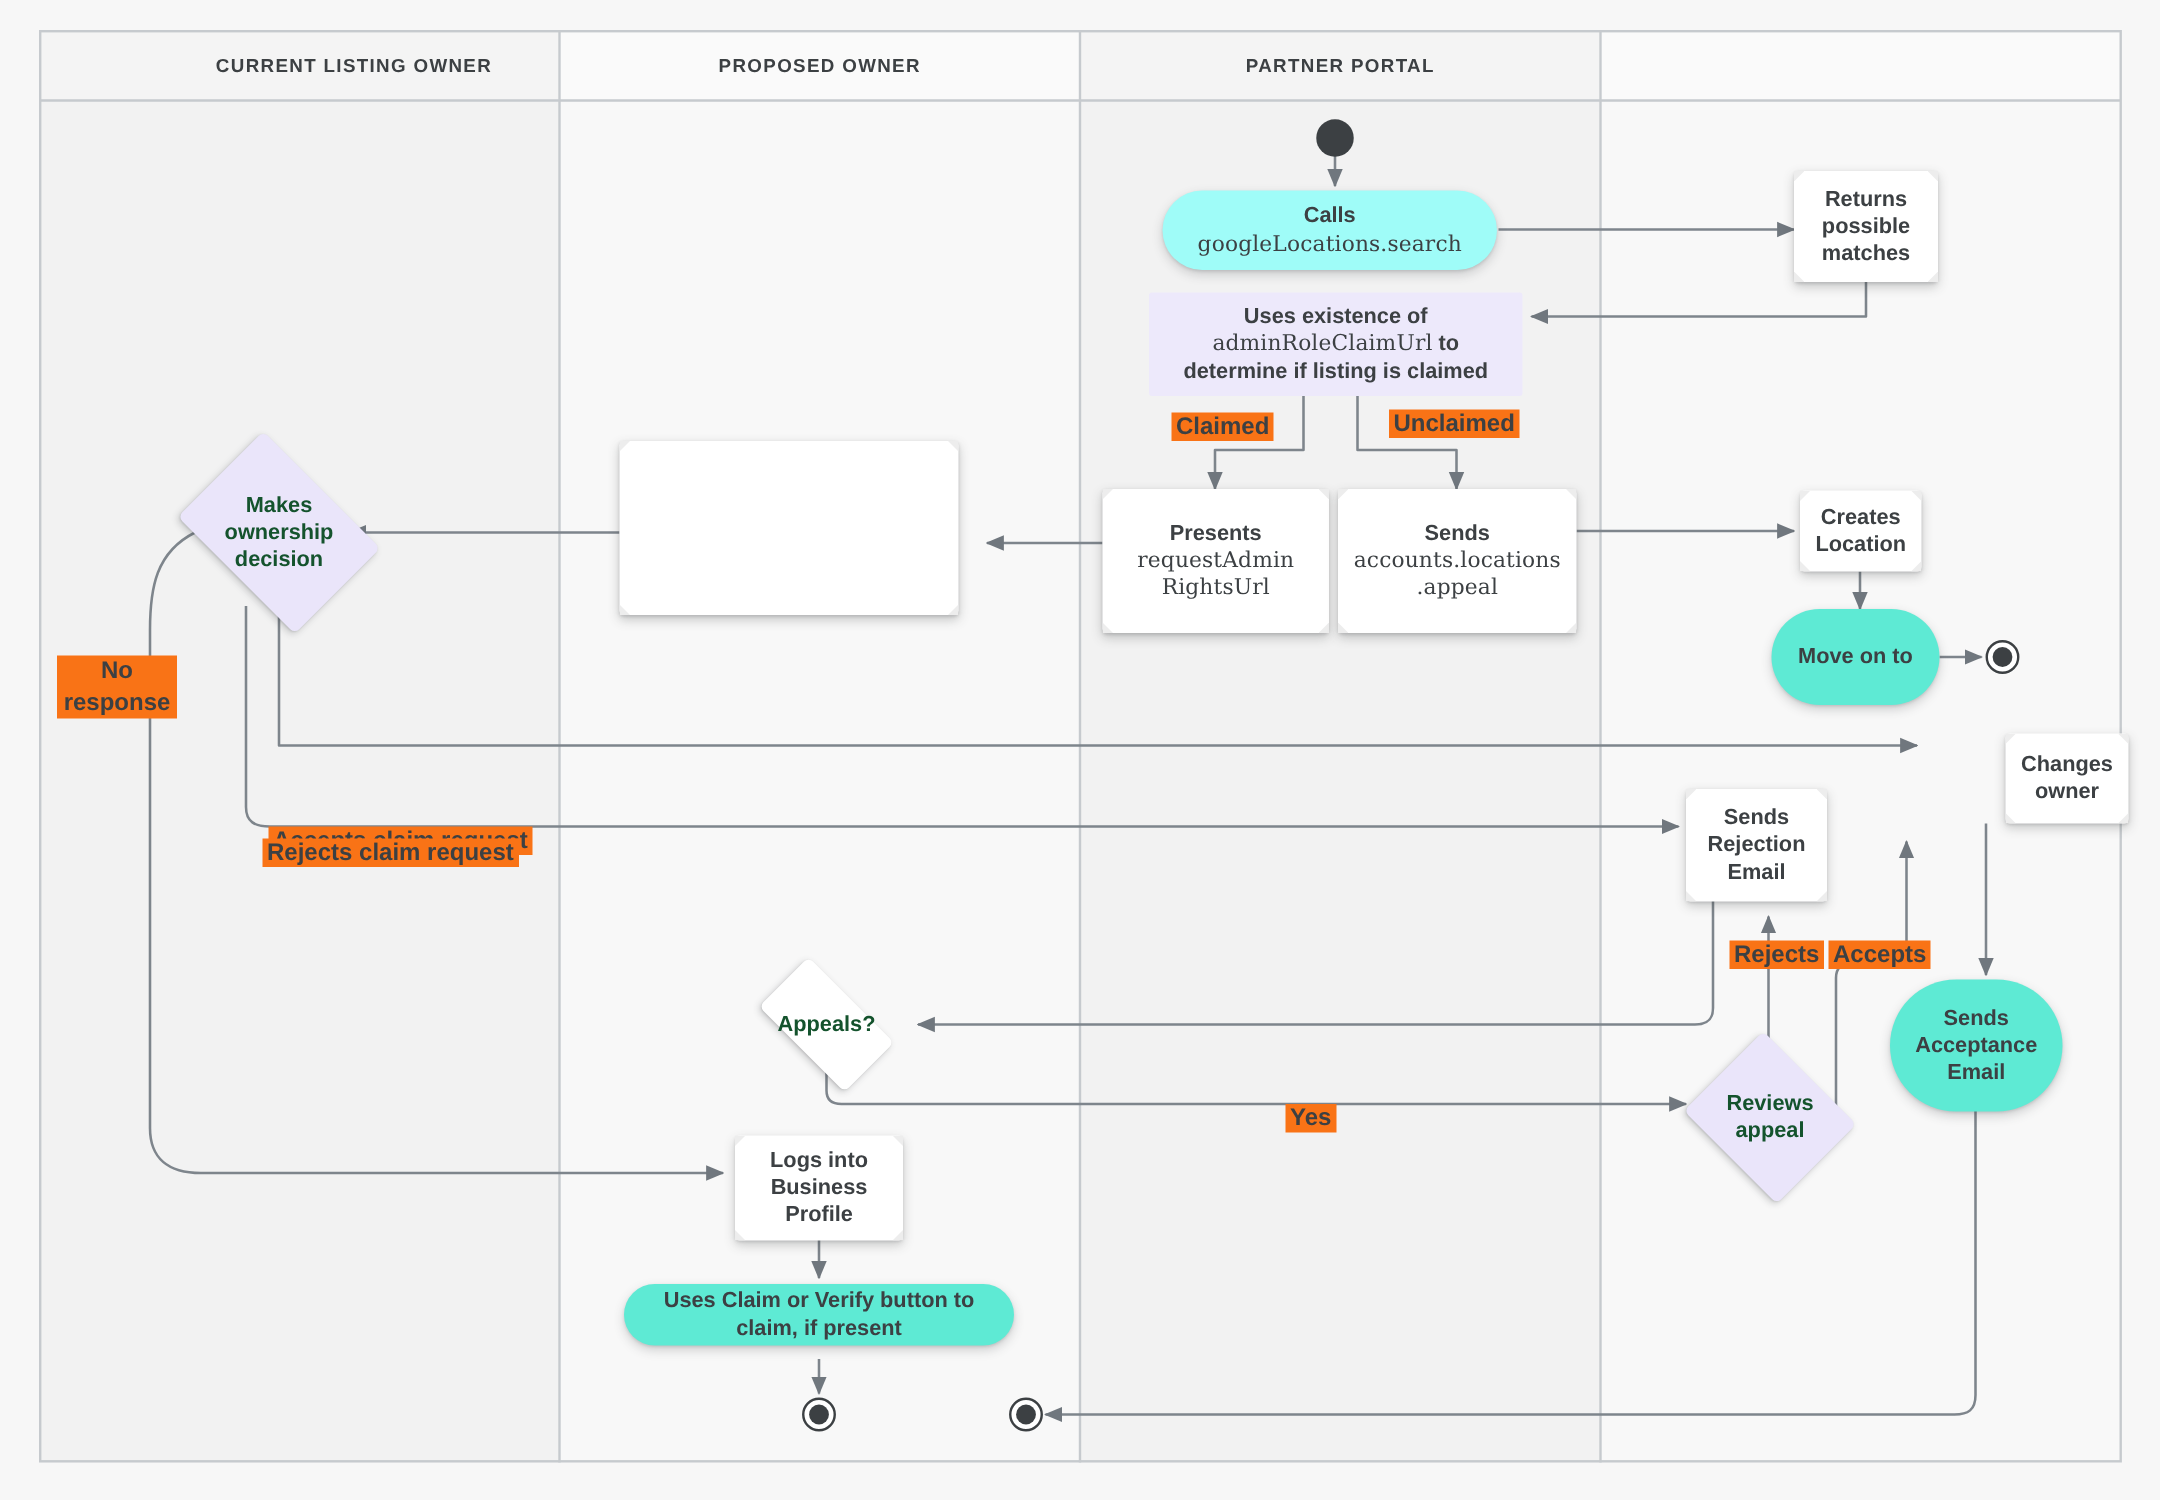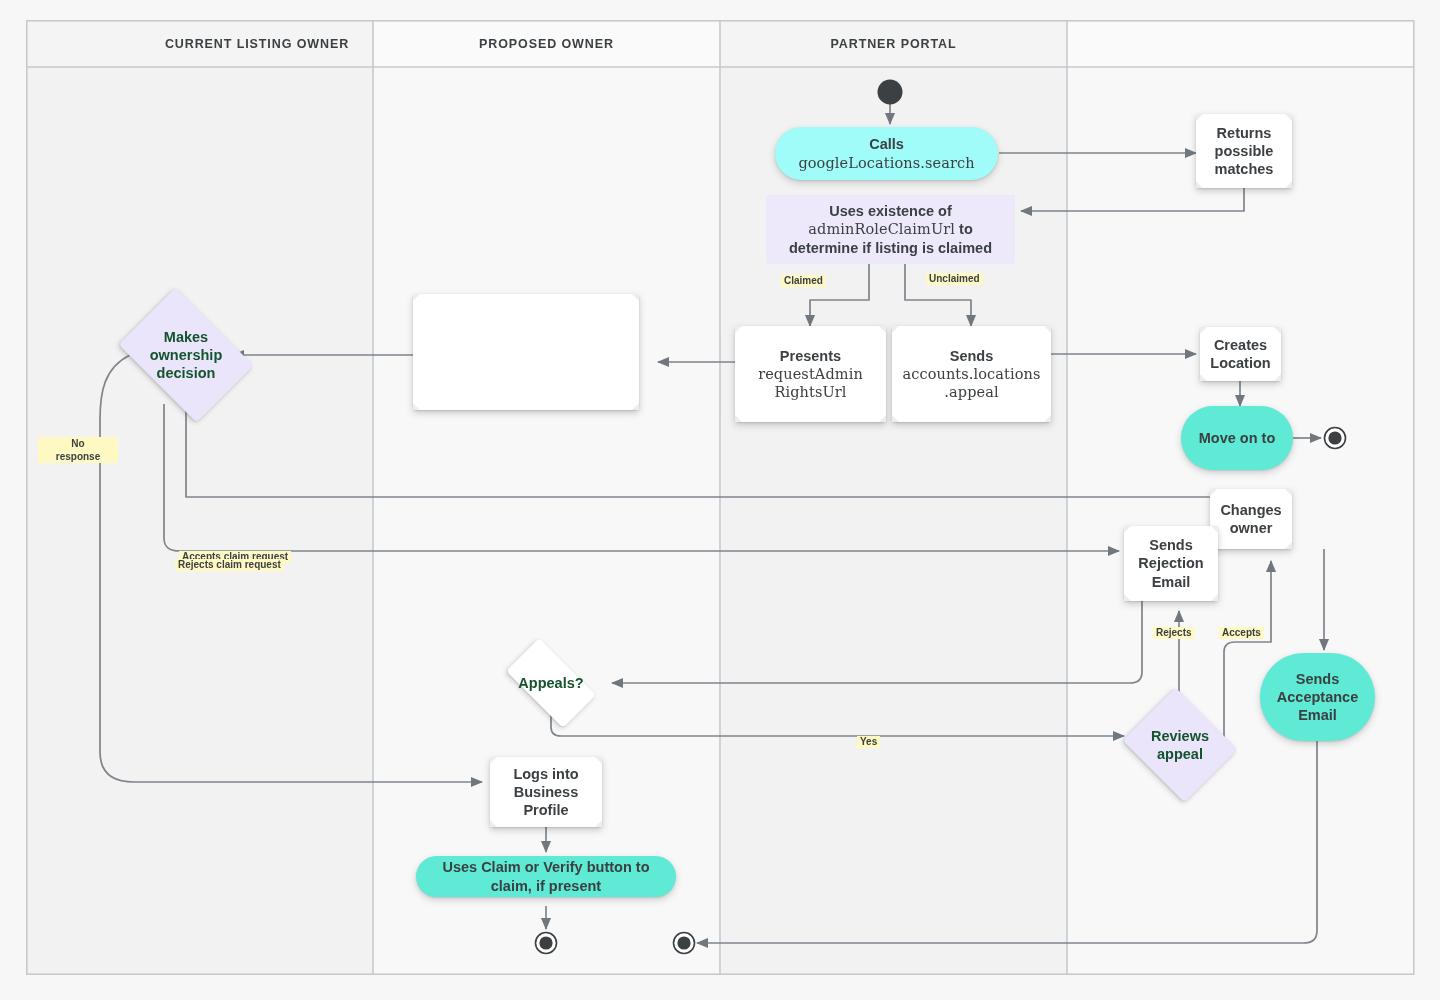--- a/index.html
+++ b/index.html
@@ -49,22 +49,22 @@
     position:absolute;left:0;top:0;width:100%;height:100%;
     transform:rotate(45deg) scale(.7071);
     border-radius:6px;
     box-shadow:0 3px 7px rgba(60,64,67,.24), 0 1px 2px rgba(60,64,67,.14);
   }
   .diamond .dtext{position:relative;z-index:2;padding:0 4px;}
 
   .mono{font-family:"DejaVu Serif",serif;font-weight:400;font-size:14.5px;letter-spacing:.1px;}
 
   .edge-label{
-    position:absolute;font-size:10px;font-weight:700;color:#3C4043;
-    background:#fef9c3;padding:0 3px;white-space:nowrap;line-height:1.2;
+    position:absolute;font-size:16px;font-weight:700;color:#3C4043;
+    background:#f97316;padding:0 3px;white-space:nowrap;line-height:1.2;
     text-align:center;
   }
   .edge-label.l2{line-height:1.32;}
 </style>
 </head>
 <body>
 
 <div id="stage">
 
   <svg id="canvas" viewBox="0 0 1440 1000">
@@ -154,21 +154,21 @@
         <circle cx="546" cy="943" r="10.5" fill="#FFFFFF" stroke="#3C4043" stroke-width="1.6"></circle>
         <circle cx="546" cy="943" r="6.6" fill="#3C4043"></circle>
       </g>
       <g>
         <circle cx="684" cy="943" r="10.5" fill="#FFFFFF" stroke="#3C4043" stroke-width="1.6"></circle>
         <circle cx="684" cy="943" r="6.6" fill="#3C4043"></circle>
       </g>
     </g>
   </svg>
 
-  <div class="lane-title" style="left:9px;top:20px;width:420px;height:47px;padding-left:38px;">CURRENT LISTING OWNER</div>
+  <div class="lane-title" style="left:26px;top:20px;width:420px;height:47px;">CURRENT LISTING OWNER</div>
   <div class="lane-title" style="left:373px;top:20px;width:347px;height:47px;">PROPOSED OWNER</div>
   <div class="lane-title" style="left:720px;top:20px;width:347px;height:47px;">PARTNER PORTAL</div>
 
   <div class="node pill cyan" style="left:775px;top:127px;width:223px;height:53px;">
     <div>
       <div>Calls</div>
       <div class="mono">googleLocations.search</div>
     </div>
   </div>
 
@@ -224,21 +224,21 @@
       <span class="cr2"></span>
   </div>
 
   <div class="diamond" style="left:108px;top:298px;width:156px;height:114px;">
     <div class="dshape lav"></div>
     <div class="dtext" style="white-space:pre-line;">Makes
 ownership
 decision</div>
   </div>
 
-  <div class="node rect" style="left:1210px;top:489px;width:82px;height:60px;white-space:pre-line;">
+  <div class="node rect" style="left:1337px;top:489px;width:82px;height:60px;white-space:pre-line;">
     <span class="cr1"></span><span class="cr2"></span>
     <span>Changes
 owner</span>
   </div>
 
   <div class="node rect" style="left:1124px;top:526px;width:94px;height:75px;white-space:pre-line;">
     <span class="cr1"></span><span class="cr2"></span>
     <span>Sends
 Rejection
 Email</span>

